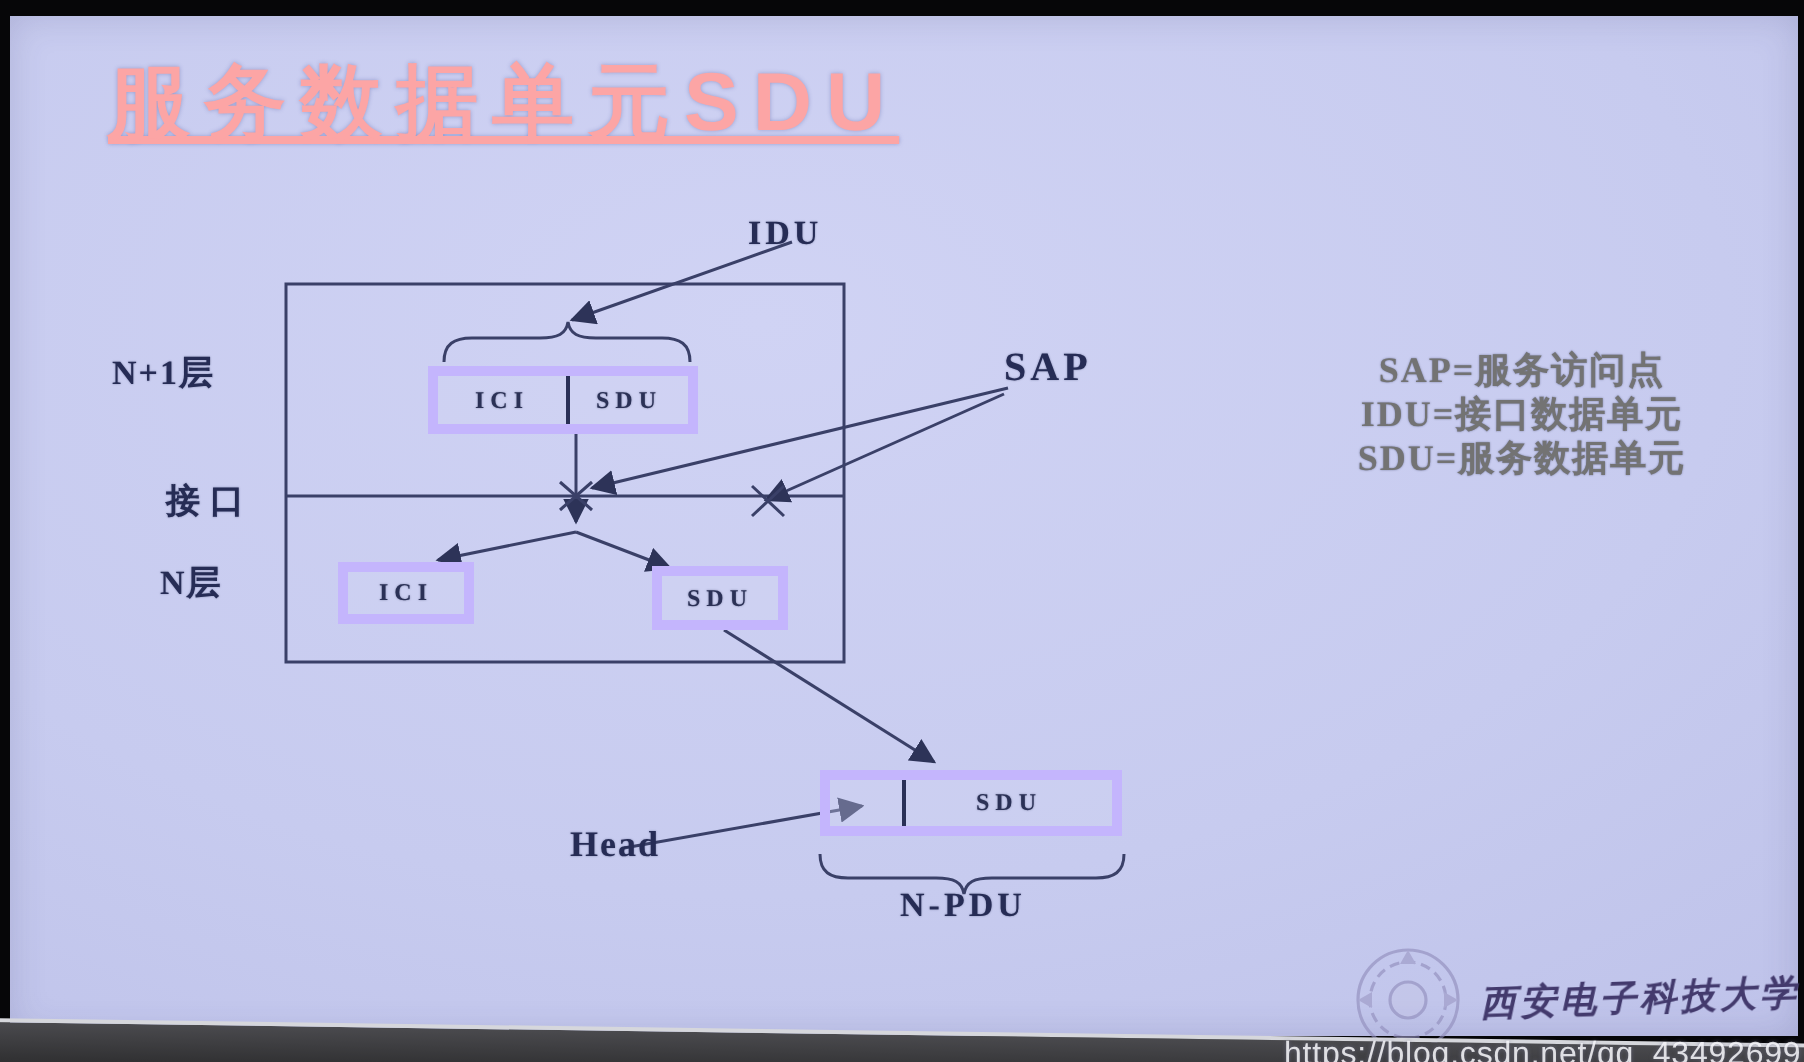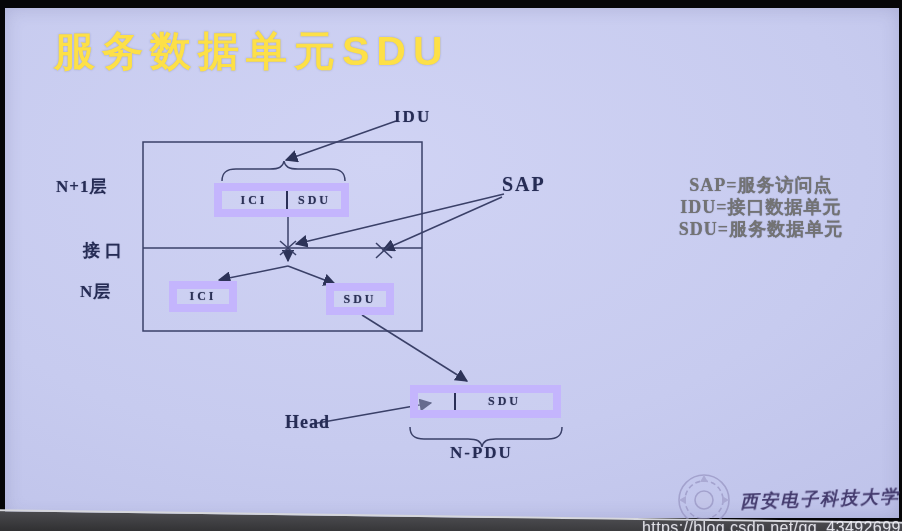--- a/index.html
+++ b/index.html
@@ -9,37 +9,37 @@
     font-family:"Liberation Serif", serif; overflow:hidden;
   }
   #slide {
     position:absolute; left:5px; top:8px; width:894px; height:510px;
     background:radial-gradient(120% 125% at 42% 30%, #d0d3f4 0%, #c7cbef 45%, #bfc3ea 72%, #b2b6dc 100%);
     box-shadow:inset 0 0 18px rgba(60,60,110,.18);
   }
   .abs { position:absolute; }
   #title {
     left:54px; top:24px; font-family:"Liberation Sans", sans-serif;
-    font-size:41px; font-weight:700; color:#fde047; letter-spacing:7px;
-    text-shadow:0 0 2px rgba(51,62,142,.35); white-space:nowrap;
+    font-size:41px; font-weight:700; color:#fca5a5; letter-spacing:7px;
+    text-shadow:0 0 2px rgba(51,62,142,.35); white-space:nowrap;text-decoration:underline;
   }
   .dlabel {
     color:#262c55; font-weight:700; white-space:nowrap;
     text-shadow:0 0 1px rgba(38,44,85,.45);
   }
-  #idu-label  { left:394px; top:107px; font-size:17px; letter-spacing:2px; }
+  #idu-label  { left:374px; top:107px; font-size:17px; letter-spacing:2px; }
   #sap-label  { left:502px; top:173px; font-size:20px; letter-spacing:2px; }
   #head-label { left:261px; top:412px; font-size:18px; letter-spacing:1px;margin-left:24px; }
   #npdu-label { left:450px; top:443px; font-size:17px; letter-spacing:2px; }
   #layer-n1-label { left:56px;  top:175px; font-size:17px; letter-spacing:1px; }
   #interface-label{ left:83px;  top:239px; font-size:17px; letter-spacing:5px; }
   #layer-n-label  { left:80px;  top:280px; font-size:17px; letter-spacing:1px; }
 
   .dbox {
-    position:absolute; border:8px solid #c4b5fd; display:flex;
+    position:absolute; border:5px solid #c4b5fd; display:flex;
     background:rgba(210,213,243,.35);
     text-align:right;
   }
   .cell {
     display:flex; align-items:center; justify-content:center;
     font-size:12px; font-weight:700; letter-spacing:3px; color:#2b3156;
     text-shadow:0 0 1px rgba(43,49,86,.5);
   }
   #top-box   { left:214px; top:183px; width:135px; height:34px; }
   #top-box .cell:first-child { width:66px; border-right:2px solid #2a3057; }

